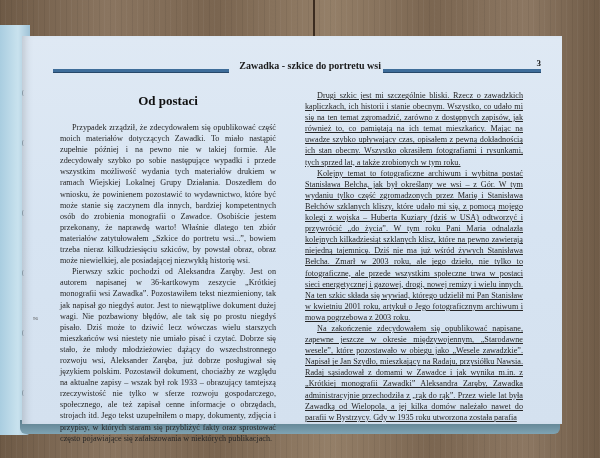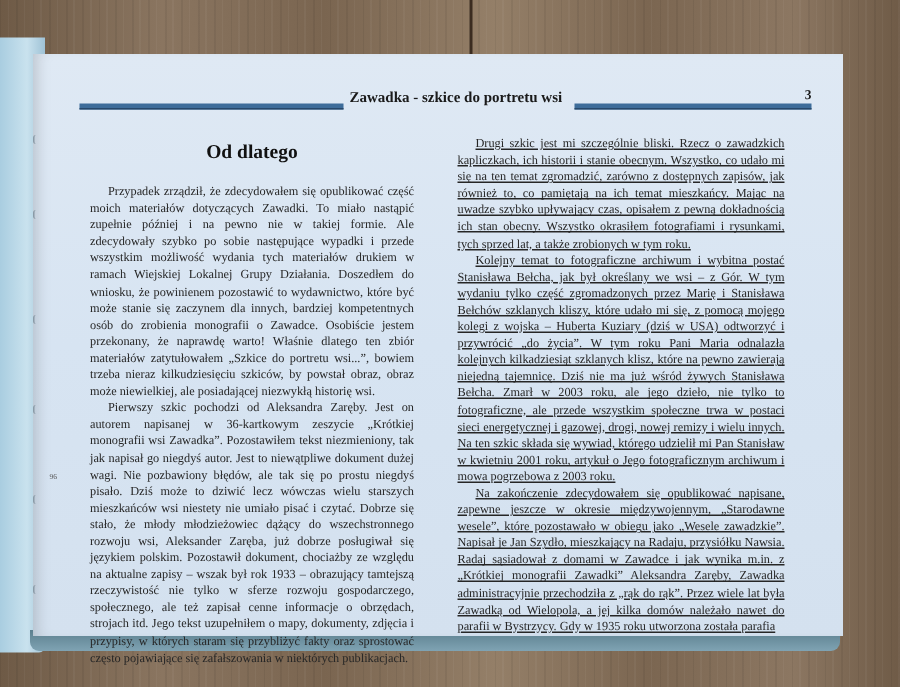--- a/index.html
+++ b/index.html
@@ -34,21 +34,21 @@
   .header {
     position:absolute; left:53px; top:60px; width:490px; height:14px;
   }
   .header-line {
     position:absolute; top:9px; height:3px; background:#3e6d9a;
     border-bottom:1px solid #27486a;
   }
   .header-line.left { left:0; width:176px; }
   .header-line.right { left:330px; width:158px; }
   .header-title {
-    position:absolute; left:180px; top:0; width:148px; text-align:left;
+    position:absolute; left:180px; top:0; width:148px; text-align:right;
     font-weight:bold; font-size:10px; color:#1a1a1a; white-space:nowrap;
   }
   .page-number { position:absolute; right:2px; top:-2px; font-size:9px; font-weight:bold; color:#1a1a1a; }
   .column {
     position:absolute; top:90px; width:216px;
     font-size:8.2px; line-height:11.1px; color:#262626; text-align:justify;
   }
   .column.left { left:60px; }
   .column.right { left:305px; width:218px; top:90px;text-decoration:underline; }
   .section-title {
@@ -78,21 +78,21 @@
 <div class="margin-num">96</div>
 
 <div class="header">
   <div class="header-line left"></div>
   <div class="header-title">Zawadka - szkice do portretu wsi</div>
   <div class="header-line right"></div>
   <div class="page-number">3</div>
 </div>
 
 <div class="column left">
-  <div class="section-title">Od dlatego</div>
+  <div class="section-title">Od postaci</div>
   <p>Przypadek zrządził, że zdecydowałem się opublikować część moich materiałów dotyczących Zawadki. To miało nastąpić zupełnie później i na pewno nie w takiej formie. Ale zdecydowały szybko po sobie następujące wypadki i przede wszystkim możliwość wydania tych materiałów drukiem w ramach Wiejskiej Lokalnej Grupy Działania. Doszedłem do wniosku, że powinienem pozostawić to wydawnictwo, które być może stanie się zaczynem dla innych, bardziej kompetentnych osób do zrobienia monografii o Zawadce. Osobiście jestem przekonany, że naprawdę warto! Właśnie dlatego ten zbiór materiałów zatytułowałem „Szkice do portretu wsi...”, bowiem trzeba nieraz kilkudziesięciu szkiców, by powstał obraz, obraz może niewielkiej, ale posiadającej niezwykłą historię wsi.</p>
   <p>Pierwszy szkic pochodzi od Aleksandra Zaręby. Jest on autorem napisanej w 36-kartkowym zeszycie „Krótkiej monografii wsi Zawadka”. Pozostawiłem tekst niezmieniony, tak jak napisał go niegdyś autor. Jest to niewątpliwe dokument dużej wagi. Nie pozbawiony błędów, ale tak się po prostu niegdyś pisało. Dziś może to dziwić lecz wówczas wielu starszych mieszkańców wsi niestety nie umiało pisać i czytać. Dobrze się stało, że młody młodzieżowiec dążący do wszechstronnego rozwoju wsi, Aleksander Zaręba, już dobrze posługiwał się językiem polskim. Pozostawił dokument, chociażby ze względu na aktualne zapisy – wszak był rok 1933 – obrazujący tamtejszą rzeczywistość nie tylko w sferze rozwoju gospodarczego, społecznego, ale też zapisał cenne informacje o obrzędach, strojach itd. Jego tekst uzupełniłem o mapy, dokumenty, zdjęcia i przypisy, w których staram się przybliżyć fakty oraz sprostować często pojawiające się zafałszowania w niektórych publikacjach.</p>
 </div>
 
 <div class="column right">
   <p>Drugi szkic jest mi szczególnie bliski. Rzecz o zawadzkich kapliczkach, ich historii i stanie obecnym. Wszystko, co udało mi się na ten temat zgromadzić, zarówno z dostępnych zapisów, jak również to, co pamiętają na ich temat mieszkańcy. Mając na uwadze szybko upływający czas, opisałem z pewną dokładnością ich stan obecny. Wszystko okrasiłem fotografiami i rysunkami, tych sprzed lat, a także zrobionych w tym roku.</p>
   <p>Kolejny temat to fotograficzne archiwum i wybitna postać Stanisława Bełcha, jak był określany we wsi – z Gór. W tym wydaniu tylko część zgromadzonych przez Marię i Stanisława Bełchów szklanych kliszy, które udało mi się, z pomocą mojego kolegi z wojska – Huberta Kuziary (dziś w USA) odtworzyć i przywrócić „do życia”. W tym roku Pani Maria odnalazła kolejnych kilkadziesiąt szklanych klisz, które na pewno zawierają niejedną tajemnicę. Dziś nie ma już wśród żywych Stanisława Bełcha. Zmarł w 2003 roku, ale jego dzieło, nie tylko to fotograficzne, ale przede wszystkim społeczne trwa w postaci sieci energetycznej i gazowej, drogi, nowej remizy i wielu innych. Na ten szkic składa się wywiad, którego udzielił mi Pan Stanisław w kwietniu 2001 roku, artykuł o Jego fotograficznym archiwum i mowa pogrzebowa z 2003 roku.</p>
   <p>Na zakończenie zdecydowałem się opublikować napisane, zapewne jeszcze w okresie międzywojennym, „Starodawne wesele”, które pozostawało w obiegu jako „Wesele zawadzkie”. Napisał je Jan Szydło, mieszkający na Radaju, przysiółku Nawsia. Radaj sąsiadował z domami w Zawadce i jak wynika m.in. z „Krótkiej monografii Zawadki” Aleksandra Zaręby, Zawadka administracyjnie przechodziła z „rąk do rąk”. Przez wiele lat była Zawadką od Wielopola, a jej kilka domów należało nawet do parafii w Bystrzycy. Gdy w 1935 roku utworzona została parafia</p>
 </div>
 

